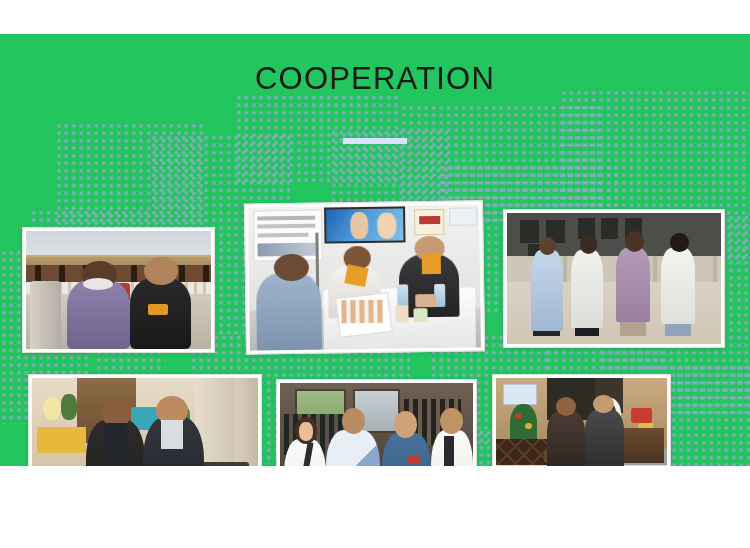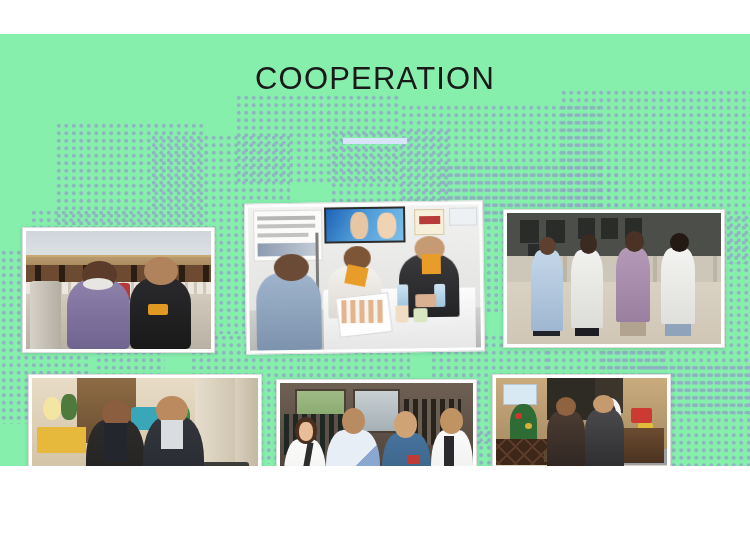--- a/index.html
+++ b/index.html
@@ -13,21 +13,21 @@
   #stage {
     position: relative;
     width: 750px; height: 548px;
     background: #ffffff;
   }
   
   #panel {
     position: absolute;
     left: 0; top: 34px;
     width: 750px; height: 432px;
-    background: #86efac;
+    background: #22c55e;
     overflow: hidden;
   }
   
   #map-backdrop {
     position: absolute;
     left: 0; top: 0;
     width: 750px; height: 514px;
     pointer-events: none;
   }
   .dot-band {

